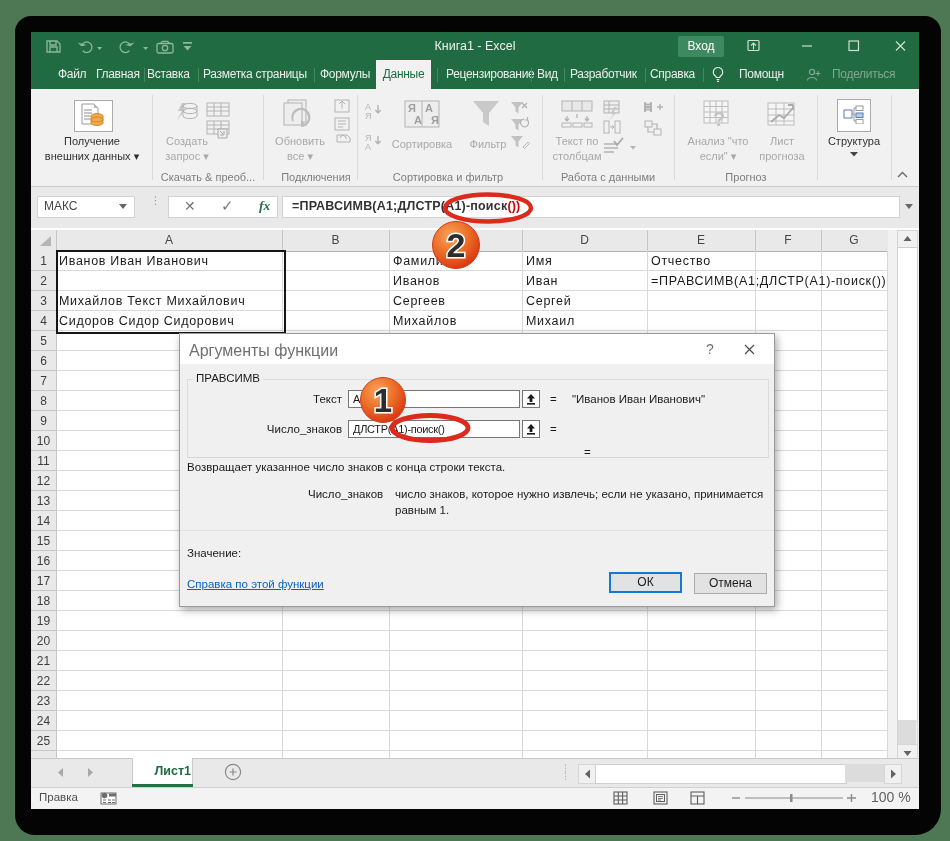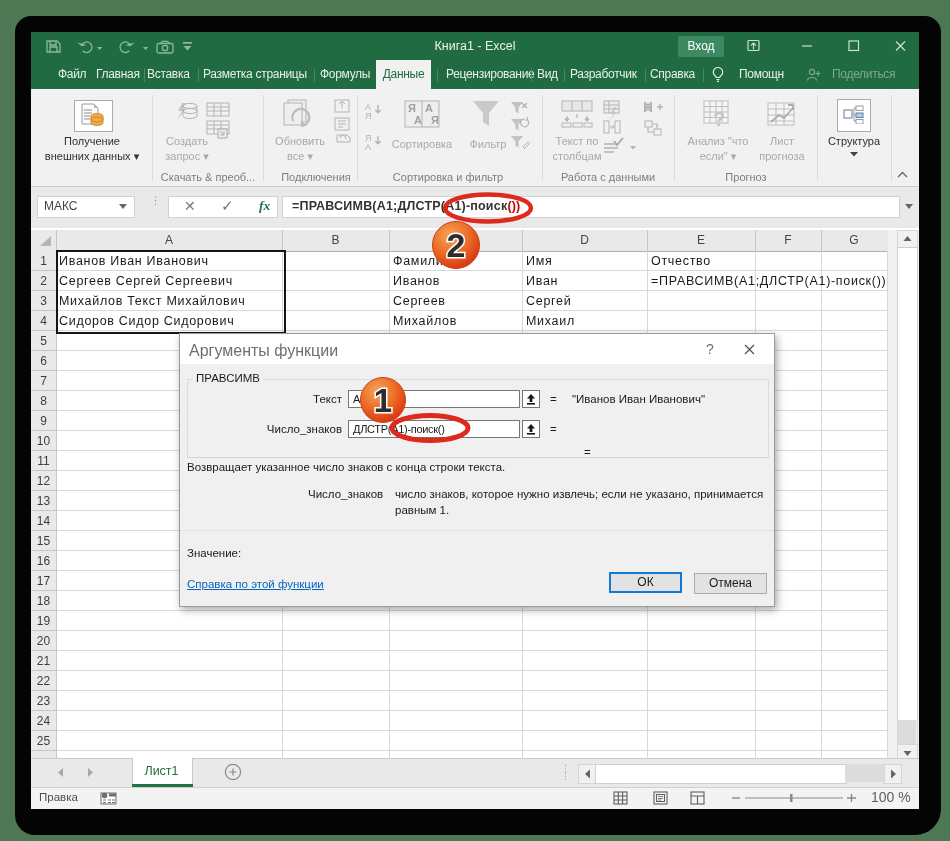--- a/index.html
+++ b/index.html
@@ -337,21 +337,20 @@
     <div class="rownum" style="left:0;top:363px">18</div>
     <div class="rownum" style="left:0;top:383px">19</div>
     <div class="rownum" style="left:0;top:403px">20</div>
     <div class="rownum" style="left:0;top:423px">21</div>
     <div class="rownum" style="left:0;top:443px">22</div>
     <div class="rownum" style="left:0;top:463px">23</div>
     <div class="rownum" style="left:0;top:483px">24</div>
     <div class="rownum" style="left:0;top:503px">25</div>
 
     <div class="cell" style="left:28px;top:23px">Иванов Иван Иванович</div>
-    <div class="cell" style="left:28px;top:43px">Сергеев Сергей Сергеевич</div>
     <div class="cell" style="left:28px;top:63px">Михайлов Текст Михайлович</div>
     <div class="cell" style="left:28px;top:83px">Сидоров Сидор Сидорович</div>
     <div class="cell" style="left:362px;top:23px">Фамилия</div>
     <div class="cell" style="left:362px;top:43px">Иванов</div>
     <div class="cell" style="left:362px;top:63px">Сергеев</div>
     <div class="cell" style="left:362px;top:83px">Михайлов</div>
     <div class="cell" style="left:495px;top:23px">Имя</div>
     <div class="cell" style="left:495px;top:43px">Иван</div>
     <div class="cell" style="left:495px;top:63px">Сергей</div>
     <div class="cell" style="left:495px;top:83px">Михаил</div>
@@ -378,21 +377,21 @@
 
   <div class="a" id="bottombar" style="left:0;top:726px;width:888px;height:50px;background:#ececec">
 
     <div class="a" style="left:0;top:0;width:888px;height:29px;background:#e9e9e9;border-top:1px solid #c9c9c9"></div>
     <svg class="a" style="left:25px;top:9px" width="42" height="11" viewBox="0 0 42 11">
       <path d="M7 1 v9 l-5 -4.5 z" fill="#a8a8a8"></path>
         <path d="M32 1 v9 l5 -4.5 z" fill="#a8a8a8"></path>
     </svg>
     <div class="a" style="left:101px;top:0;width:59px;height:26px;background:#fff;border-left:1px solid #c9c9c9;border-right:1px solid #c9c9c9"></div>
     <div class="a" style="left:101px;top:26px;width:61px;height:3px;background:#217346"></div>
-    <div class="a" style="left:101px;top:0;width:59px;height:26px;line-height:26px;text-align:center;font-size:12.5px;font-weight:normal;color:#1e6c42">Лист1</div>
+    <div class="a" style="left:101px;top:0;width:59px;height:26px;line-height:26px;text-align:right;font-size:12.5px;font-weight:bold;color:#1e6c42">Лист1</div>
     <svg class="a" style="left:193px;top:5px" width="18" height="18" viewBox="0 0 18 18" fill="none" stroke="#8a8a8a" stroke-width="1.2">
       <circle cx="9" cy="9" r="7.6"></circle>
         <path d="M9 5.5 v7 M5.5 9 h7"></path>
     </svg>
     <div class="a" style="left:530px;top:6px;color:#9a9a9a;font-size:9px;line-height:8px">⋮<br>⋮</div>
     <div class="a" style="left:546px;top:6px;width:320px;height:18px;background:#e9e9e9"></div>
     <div class="a" style="left:547px;top:6px;width:17px;height:18px;background:#f1f1f1;border:1px solid #d5d5d5">
       <svg width="17" height="18">
           <path d="M11 4.5 l-5 4.5 l5 4.5 z" fill="#636363"></path>
         </svg>

